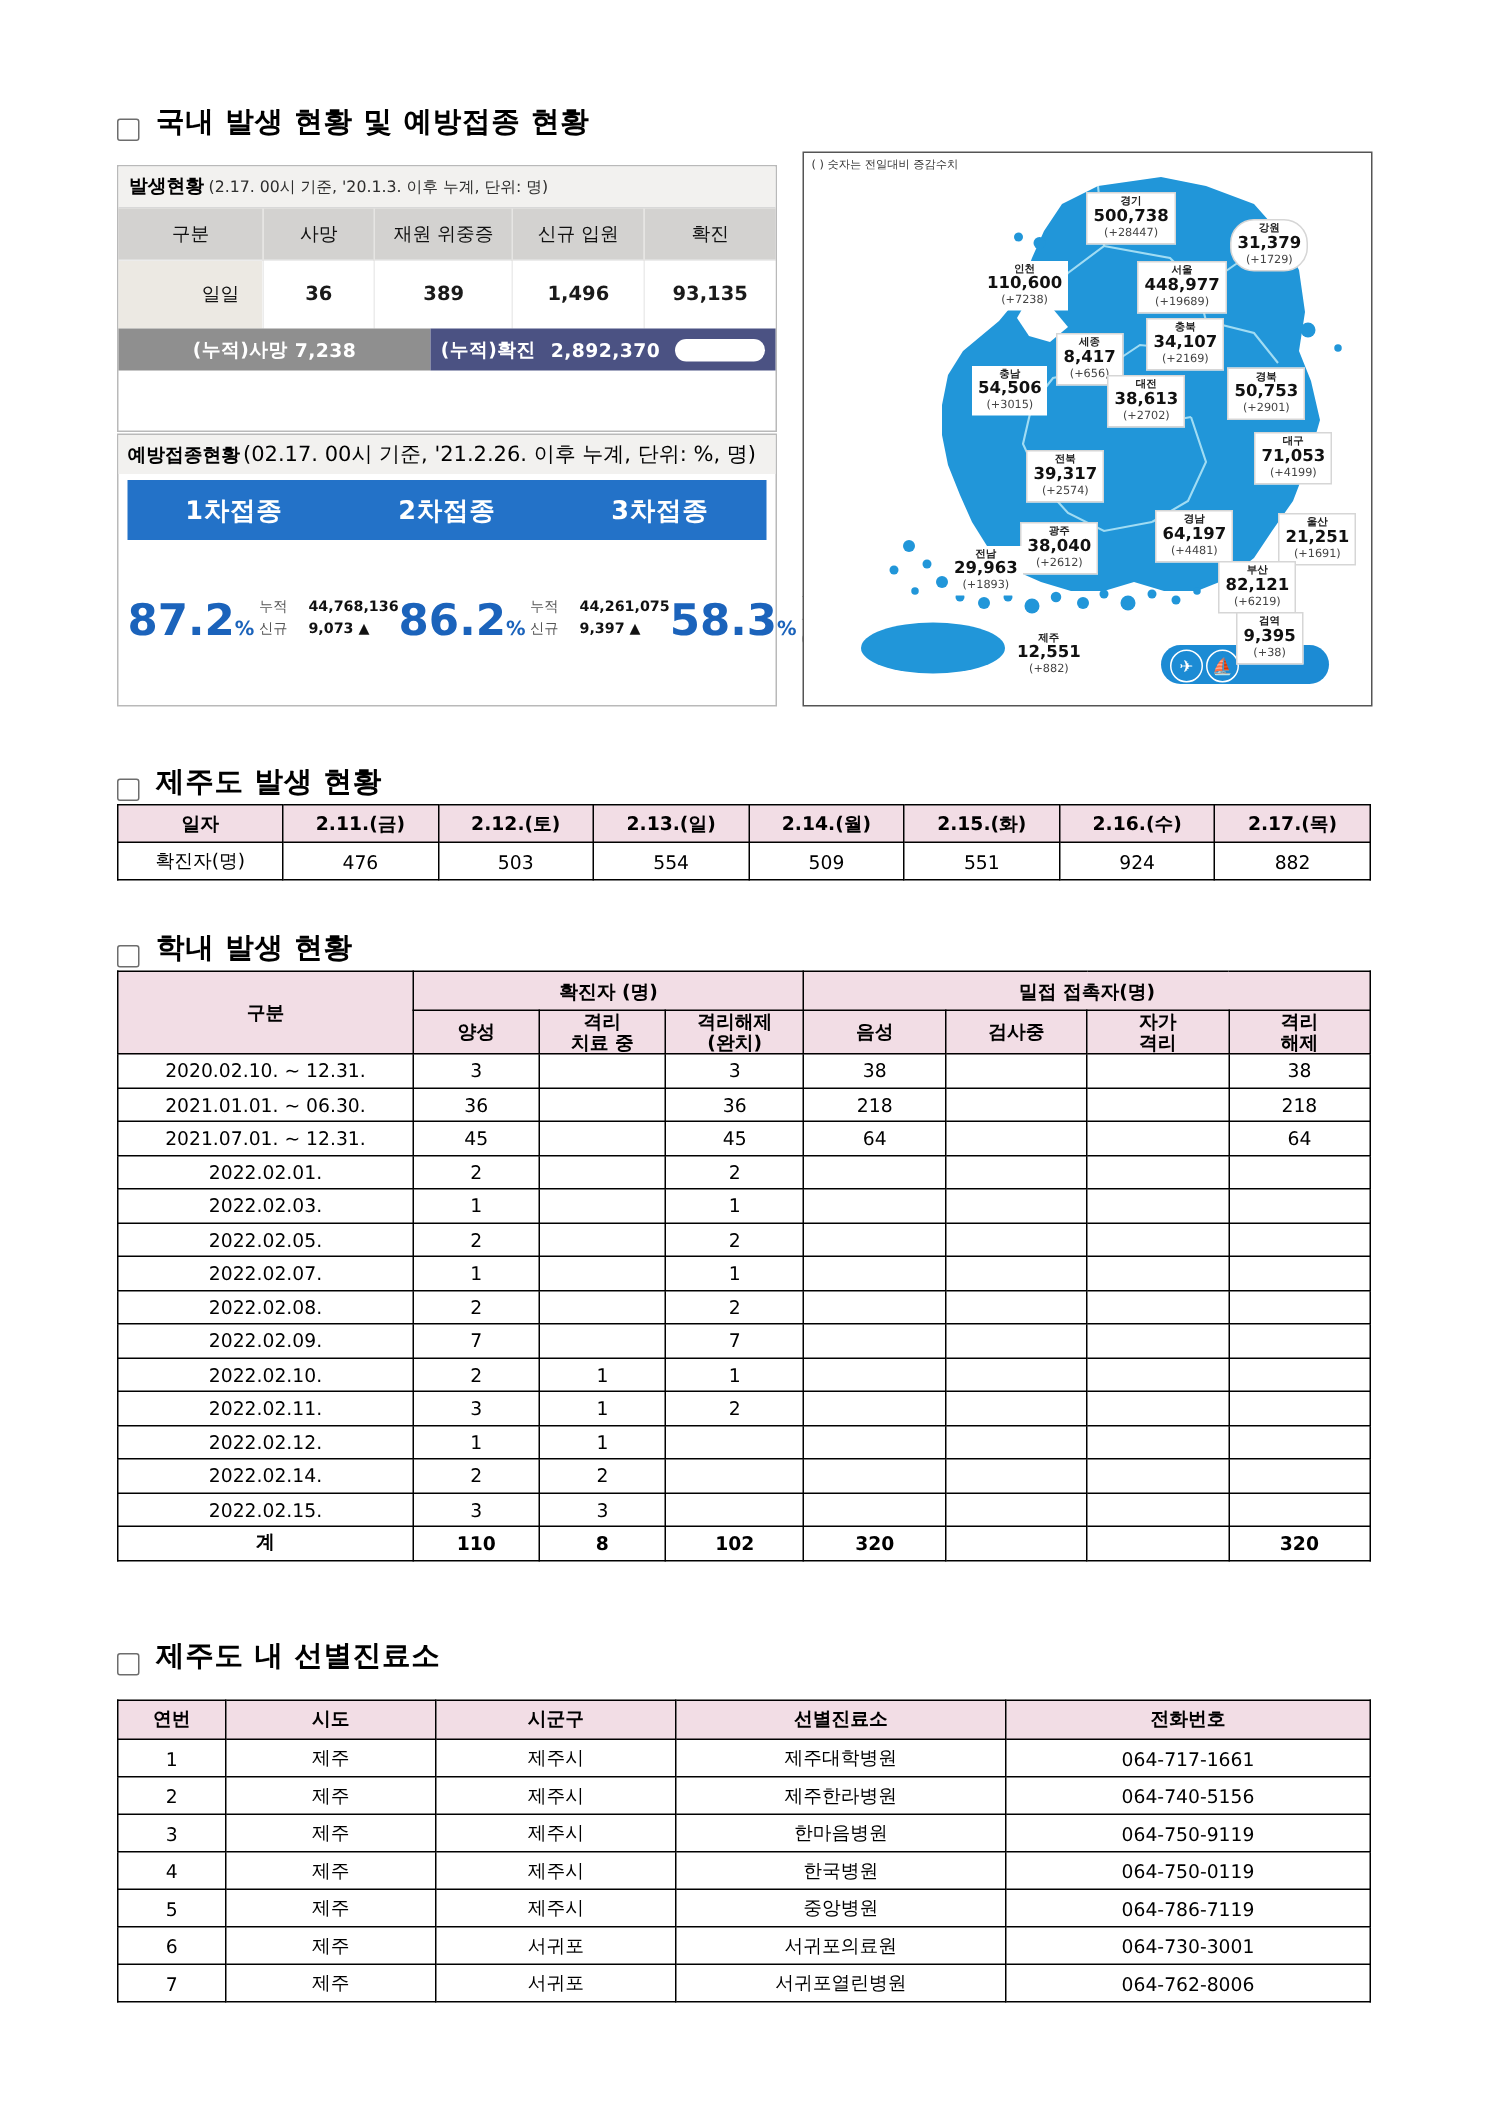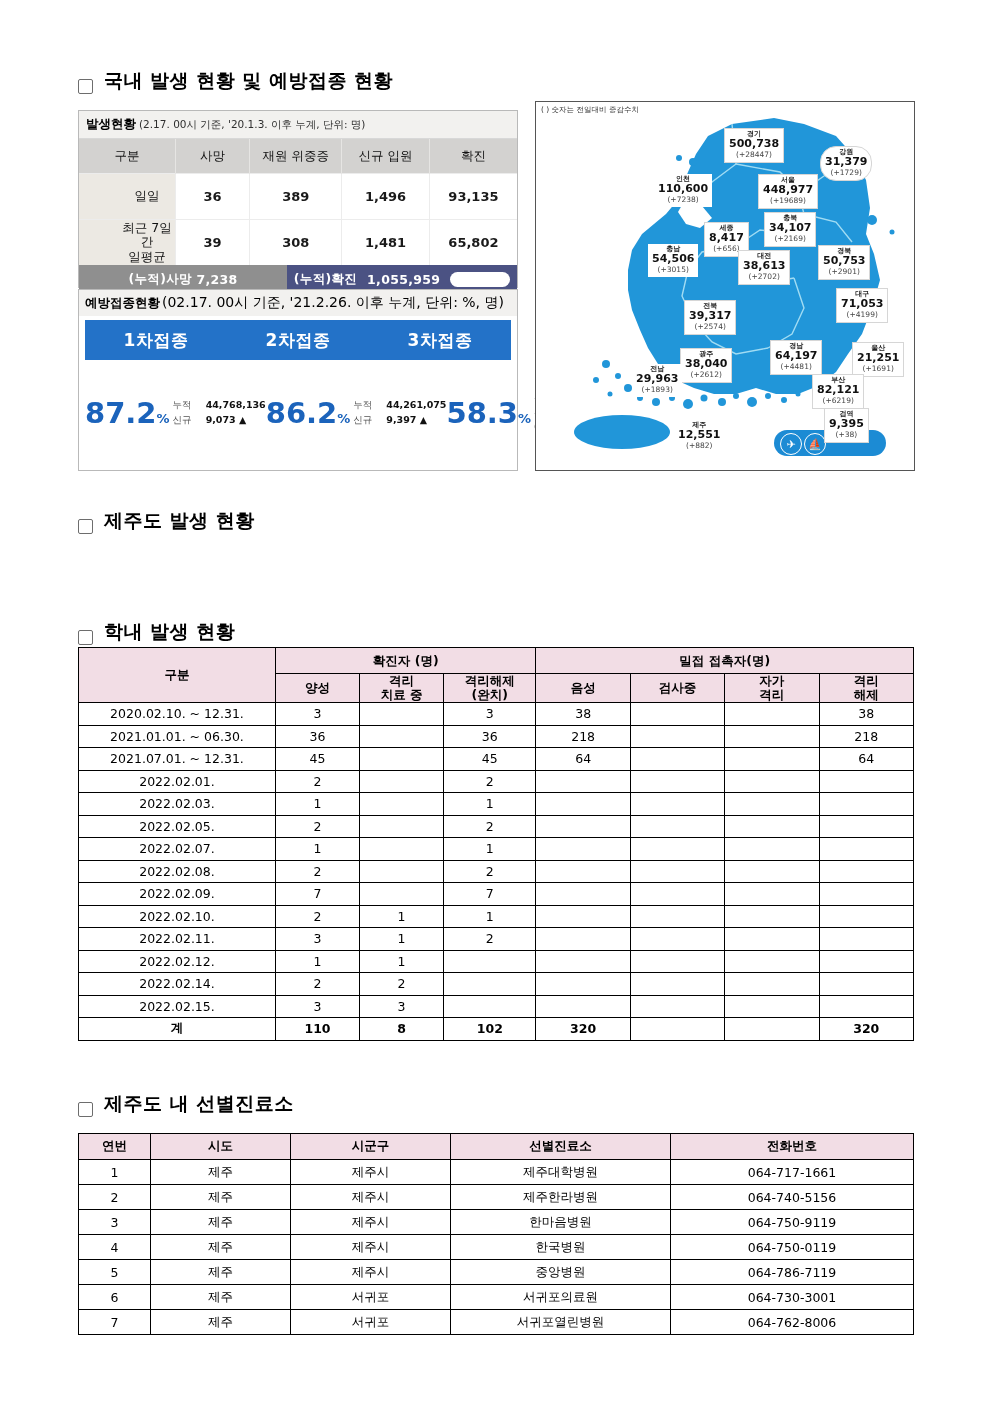--- a/index.html
+++ b/index.html
@@ -286,40 +286,30 @@
         </tr>
       </thead>
       <tbody>
         <tr>
           <td class="rowlabel">일일</td>
           <td>36</td>
           <td>389</td>
           <td>1,496</td>
           <td>93,135</td>
         </tr>
-        <tr>
-          <td class="rowlabel">
-            <span>최근 7일간</span><br>
-            <span>일평균</span>
-          </td>
-          <td>39</td>
-          <td>308</td>
-          <td>1,481</td>
-          <td>65,802</td>
-        </tr>
       </tbody>
     </table>
     <div class="cum-row">
       <div class="cum-death">
         <span>(누적)사망</span>&nbsp;
         <span>7,238</span>
       </div>
       <div class="cum-conf">
         <span>(누적)확진</span>
-        <span>1,055,959</span>
+        <span>2,892,370</span>
         <span class="pill"></span>
       </div>
     </div>
   </div>
 
   <div class="vacc-panel">
     <div class="vacc-title">
       <b>예방접종현황</b>
       <span class="sub">(02.17. 00시 기준, '21.2.26. 이후 누계, 단위: %, 명)</span>
     </div>
@@ -549,20 +539,40 @@
       <col style="width:110px">
         <col>
         <col>
         <col>
         <col>
         <col>
         <col>
         <col>
     </colgroup>
     <tbody>
+        <tr>
+      <th class="first">일자</th>
+      <th>2.11.(금)</th>
+      <th>2.12.(토)</th>
+      <th>2.13.(일)</th>
+      <th>2.14.(월)</th>
+      <th>2.15.(화)</th>
+      <th>2.16.(수)</th>
+      <th>2.17.(목)</th>
+    </tr>
+    <tr>
+      <td class="first">확진자(명)</td>
+      <td>476</td>
+      <td>503</td>
+      <td>554</td>
+      <td>509</td>
+      <td>551</td>
+      <td>924</td>
+      <td>882</td>
+    </tr>
   </tbody>
     </table>
 
   <div class="section-head" style="left:78px; top:619px;">
     <span class="box-bullet"></span>
     <span>학내 발생 현황</span>
   </div>
 
   <table class="grid" id="school-table">
     <colgroup>

